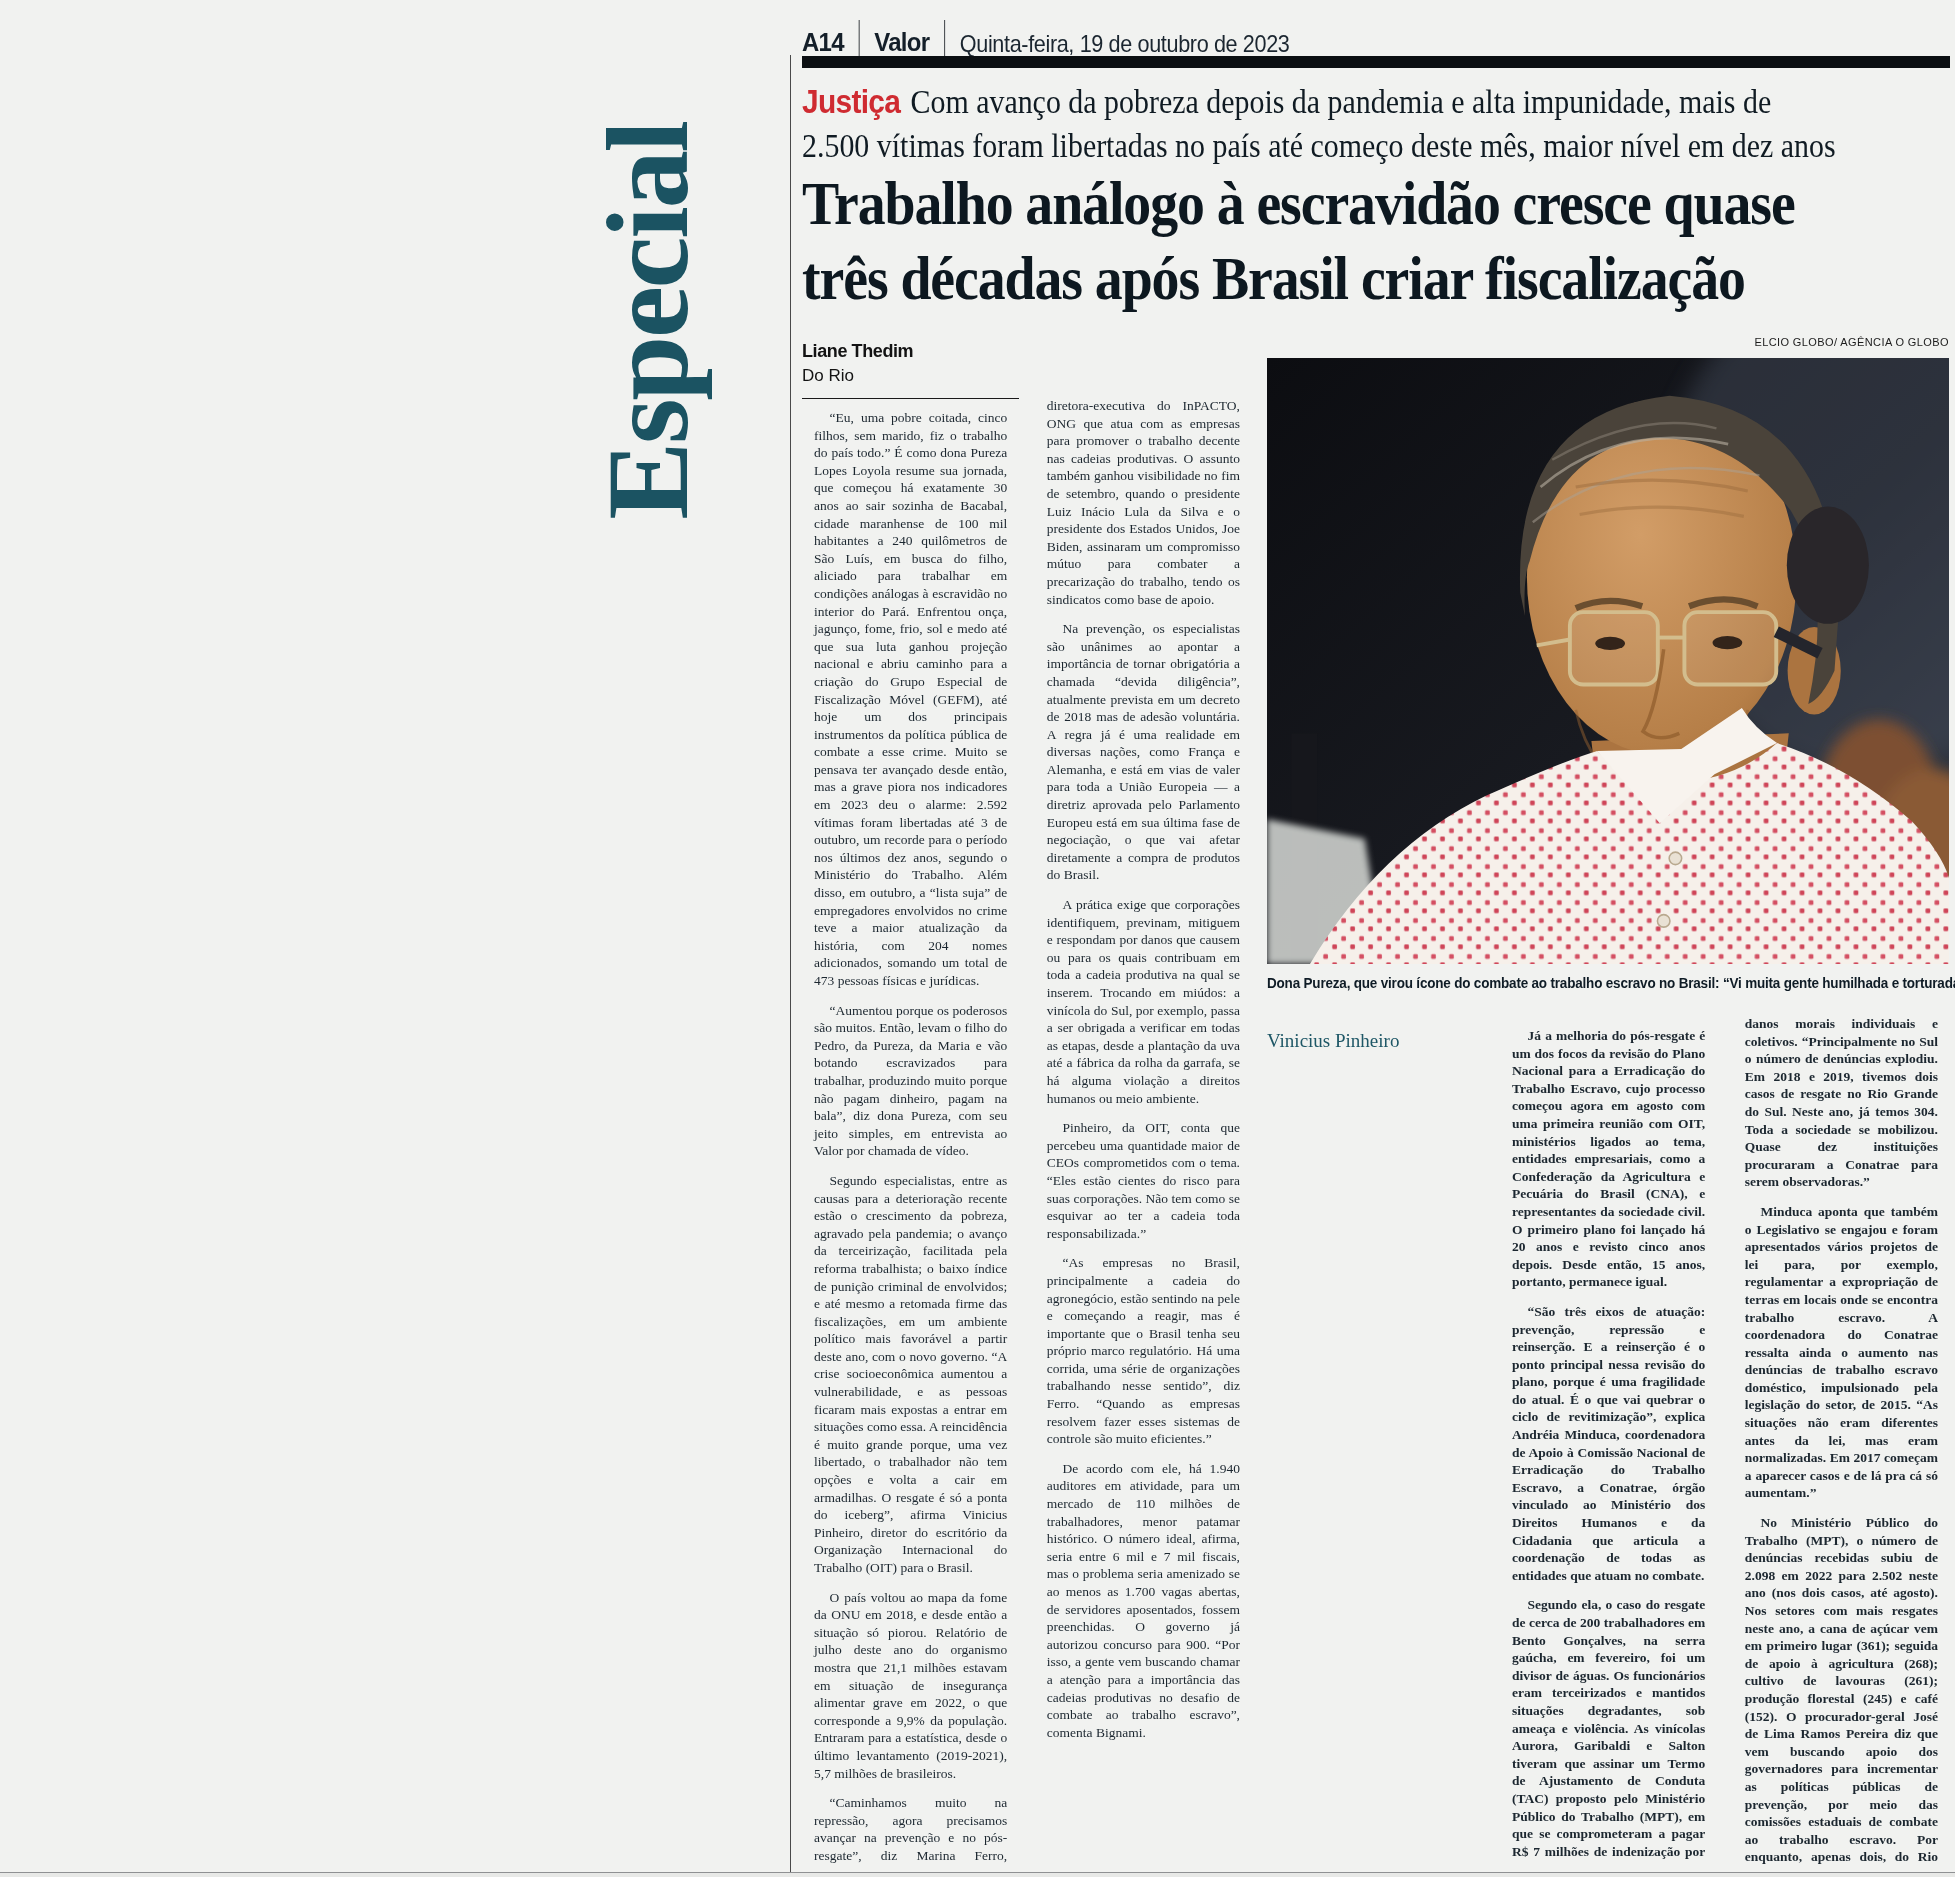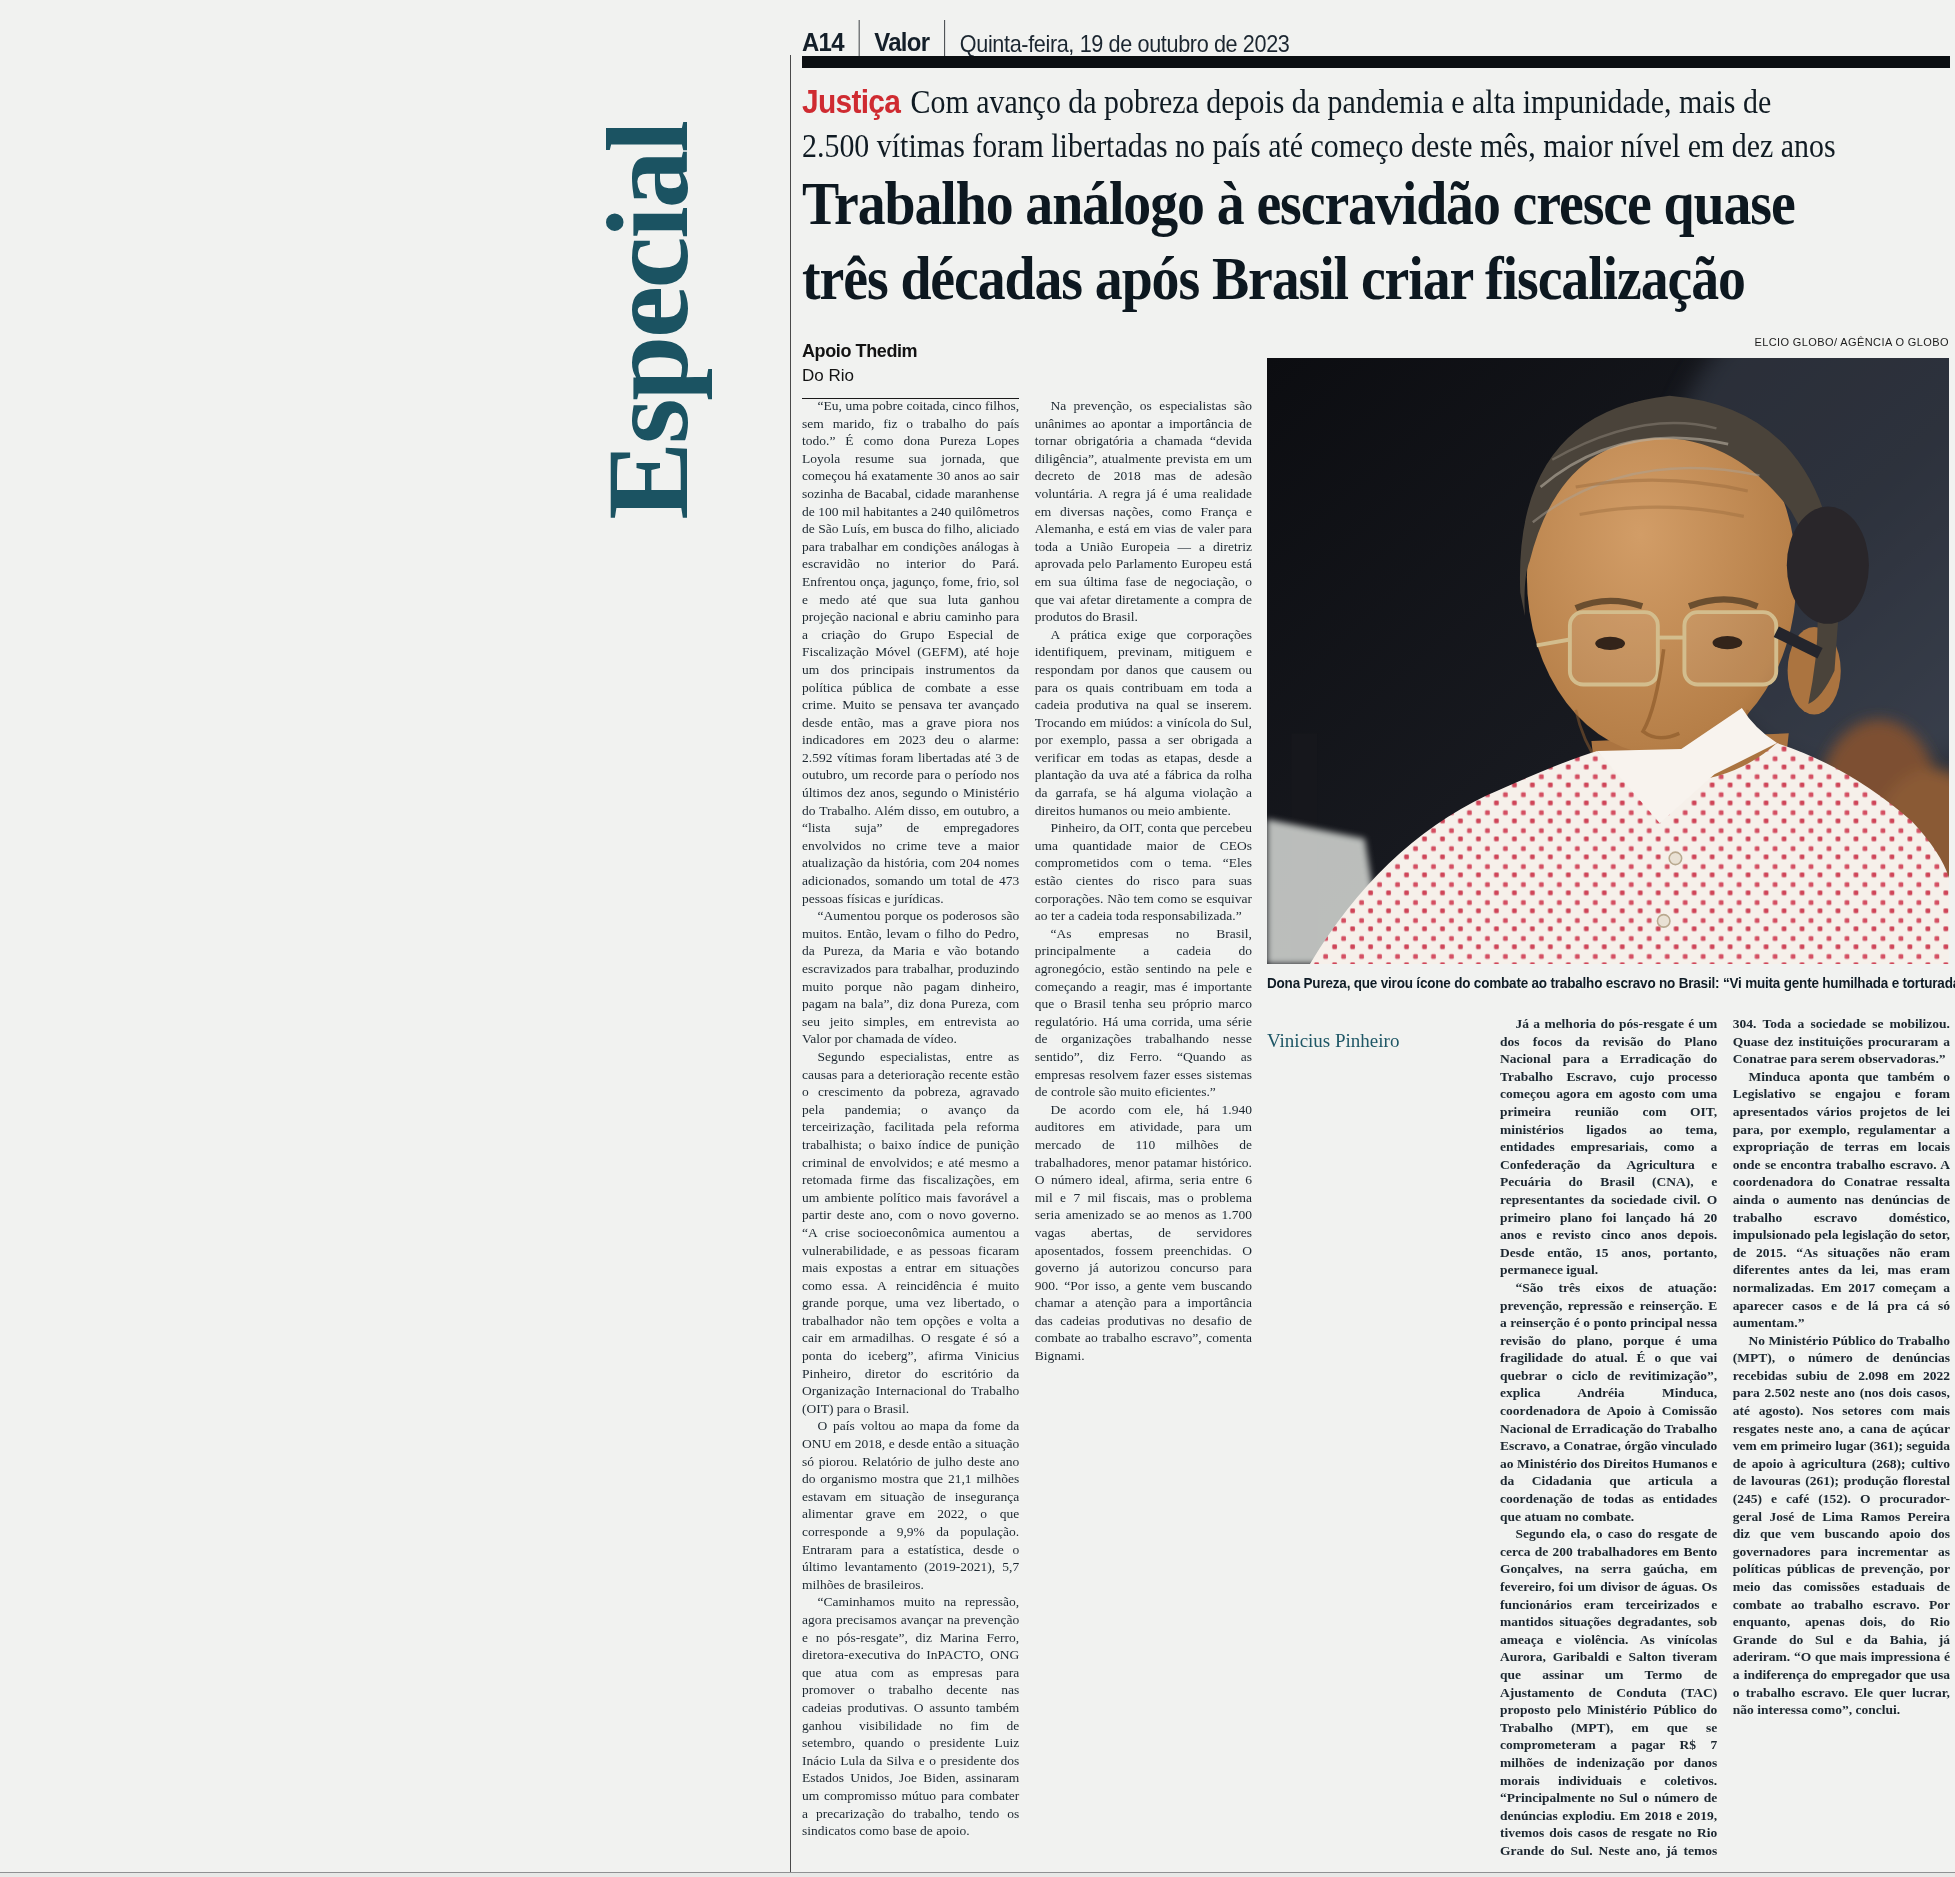--- a/index.html
+++ b/index.html
@@ -47,21 +47,21 @@
   .byline{left:802px;top:341px;font-family:"Liberation Sans",sans-serif;color:#131313;}
   .byline .author{font-size:18px;font-weight:700;letter-spacing:-0.4px;}
   .byline .bureau{font-size:17px;font-weight:400;margin-top:3.9px;}
   .byline .rule{width:217px;height:1.2px;background:#1a1a1a;margin-top:11.7px;}
 
   
   .bodycols{font-size:13.5px;line-height:17.6px;text-align:justify;color:#1c2730;
      column-gap:15.6px;column-count:2;column-fill:auto;overflow:hidden;}
   .cols12{left:802px;top:397px;width:450px;height:1470px;}
   .cols45{left:1500px;top:1015px;width:450px;height:851px;font-weight:bold;}
-  .bodycols p{margin:0;text-indent:15.6px;}
+  .bodycols p{margin:12px;text-indent:15.6px;}
 
   
   .credit{left:1267px;top:336px;width:682px;text-align:right;
      font-family:"Liberation Sans",sans-serif;font-size:11px;letter-spacing:0.4px;color:#1c1c1c;}
   .photo{left:1267px;top:358px;width:682px;height:606px;background:#14151a;}
   .photo svg{display:block;width:100%;height:100%;}
   .caption{left:1267px;top:975px;width:682px;white-space:nowrap;
      transform:scaleX(.93);transform-origin:left;
      font-family:"Liberation Sans",sans-serif;font-weight:700;font-size:14.5px;
      letter-spacing:-0.2px;color:#0f1c26;}
@@ -98,21 +98,21 @@
   </div>
   <div class="kline">2.500 vítimas foram libertadas no país até começo deste mês, maior nível em dez anos</div>
 </div>
 
 <div class="abs headline">
   <div class="hline">Trabalho análogo à escravidão cresce quase</div>
   <div class="hline">três décadas após Brasil criar fiscalização</div>
 </div>
 
 <div class="abs byline">
-  <div class="author">Apoio Thedim</div>
+  <div class="author">Liane Thedim</div>
   <div class="bureau">Do Rio</div>
   <div class="rule"></div>
 </div>
 
 <div class="abs bodycols cols12">
     <p class="bp">“Eu, uma pobre coitada, cinco filhos, sem marido, fiz o trabalho do país todo.” É como dona Pureza Lopes Loyola resume sua jornada, que começou há exatamente 30 anos ao sair sozinha de Bacabal, cidade maranhense de 100 mil habitantes a 240 quilômetros de São Luís, em busca do filho, aliciado para trabalhar em condições análogas à escravidão no interior do Pará. Enfrentou onça, jagunço, fome, frio, sol e medo até que sua luta ganhou projeção nacional e abriu caminho para a criação do Grupo Especial de Fiscalização Móvel (GEFM), até hoje um dos principais instrumentos da política pública de combate a esse crime. Muito se pensava ter avançado desde então, mas a grave piora nos indicadores em 2023 deu o alarme: 2.592 vítimas foram libertadas até 3 de outubro, um recorde para o período nos últimos dez anos, segundo o Ministério do Trabalho. Além disso, em outubro, a “lista suja” de empregadores envolvidos no crime teve a maior atualização da história, com 204 nomes adicionados, somando um total de 473 pessoas físicas e jurídicas.</p>
     <p class="bp">“Aumentou porque os poderosos são muitos. Então, levam o filho do Pedro, da Pureza, da Maria e vão botando escravizados para trabalhar, produzindo muito porque não pagam dinheiro, pagam na bala”, diz dona Pureza, com seu jeito simples, em entrevista ao Valor por chamada de vídeo.</p>
     <p class="bp">Segundo especialistas, entre as causas para a deterioração recente estão o crescimento da pobreza, agravado pela pandemia; o avanço da terceirização, facilitada pela reforma trabalhista; o baixo índice de punição criminal de envolvidos; e até mesmo a retomada firme das fiscalizações, em um ambiente político mais favorável a partir deste ano, com o novo governo. “A crise socioeconômica aumentou a vulnerabilidade, e as pessoas ficaram mais expostas a entrar em situações como essa. A reincidência é muito grande porque, uma vez libertado, o trabalhador não tem opções e volta a cair em armadilhas. O resgate é só a ponta do iceberg”, afirma Vinicius Pinheiro, diretor do escritório da Organização Internacional do Trabalho (OIT) para o Brasil.</p>
     <p class="bp">O país voltou ao mapa da fome da ONU em 2018, e desde então a situação só piorou. Relatório de julho deste ano do organismo mostra que 21,1 milhões estavam em situação de insegurança alimentar grave em 2022, o que corresponde a 9,9% da população. Entraram para a estatística, desde o último levantamento (2019-2021), 5,7 milhões de brasileiros.</p>
     <p class="bp">“Caminhamos muito na repressão, agora precisamos avançar na prevenção e no pós-resgate”, diz Marina Ferro, diretora-executiva do InPACTO, ONG que atua com as empresas para promover o trabalho decente nas cadeias produtivas. O assunto também ganhou visibilidade no fim de setembro, quando o presidente Luiz Inácio Lula da Silva e o presidente dos Estados Unidos, Joe Biden, assinaram um compromisso mútuo para combater a precarização do trabalho, tendo os sindicatos como base de apoio.</p>

